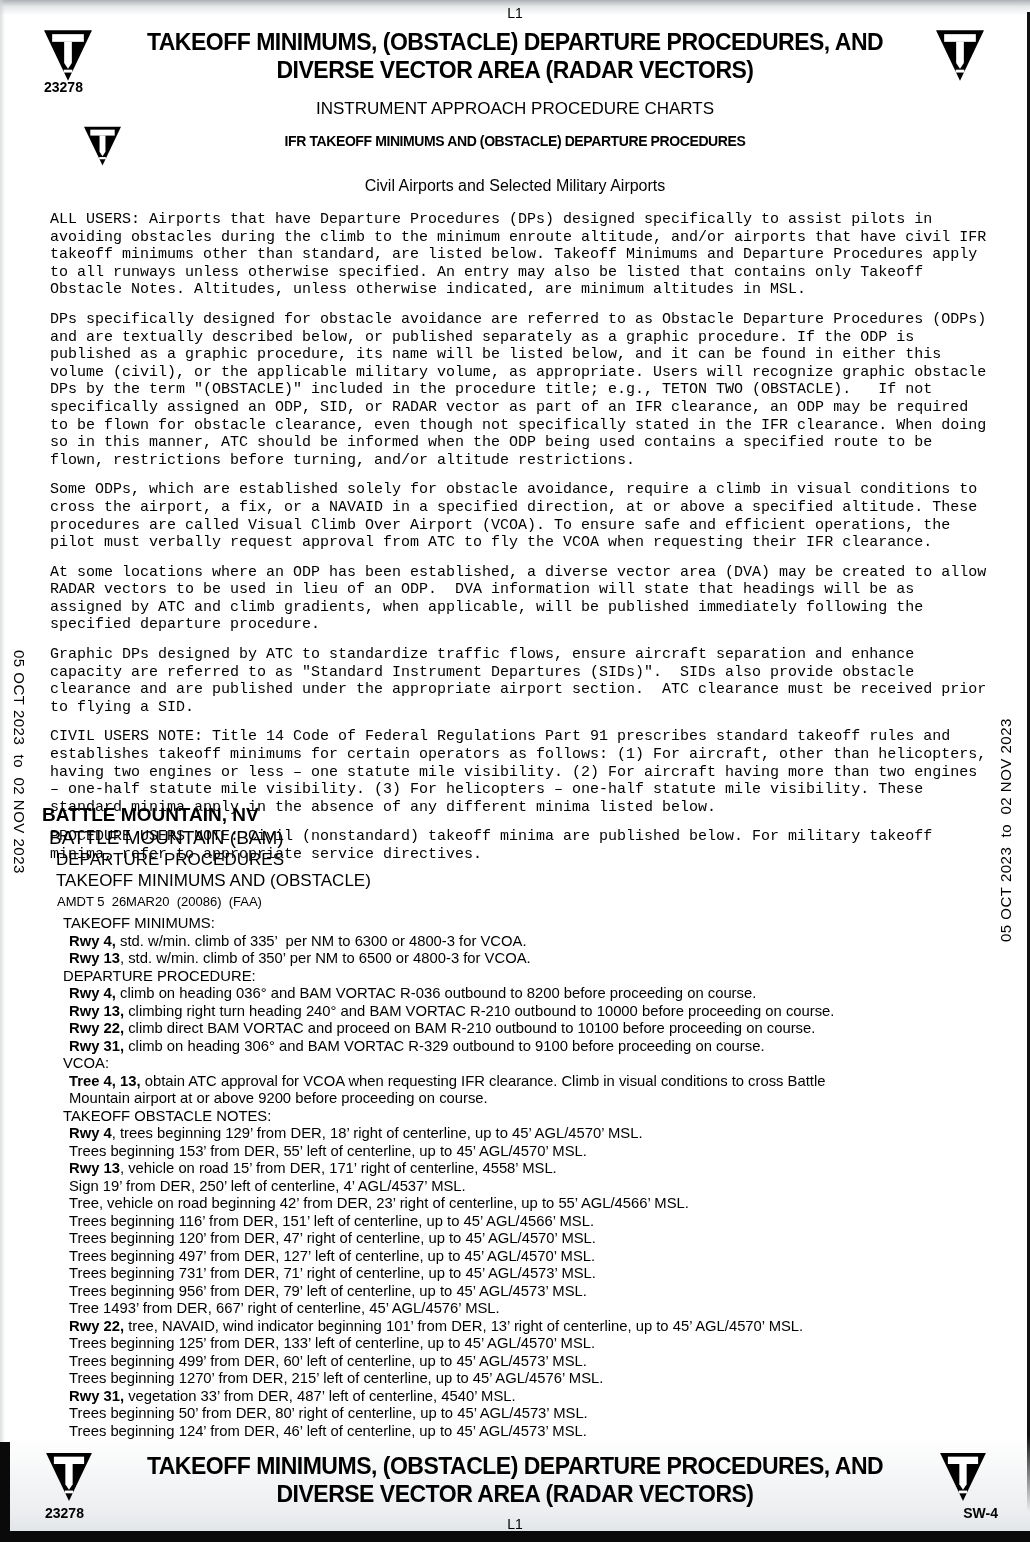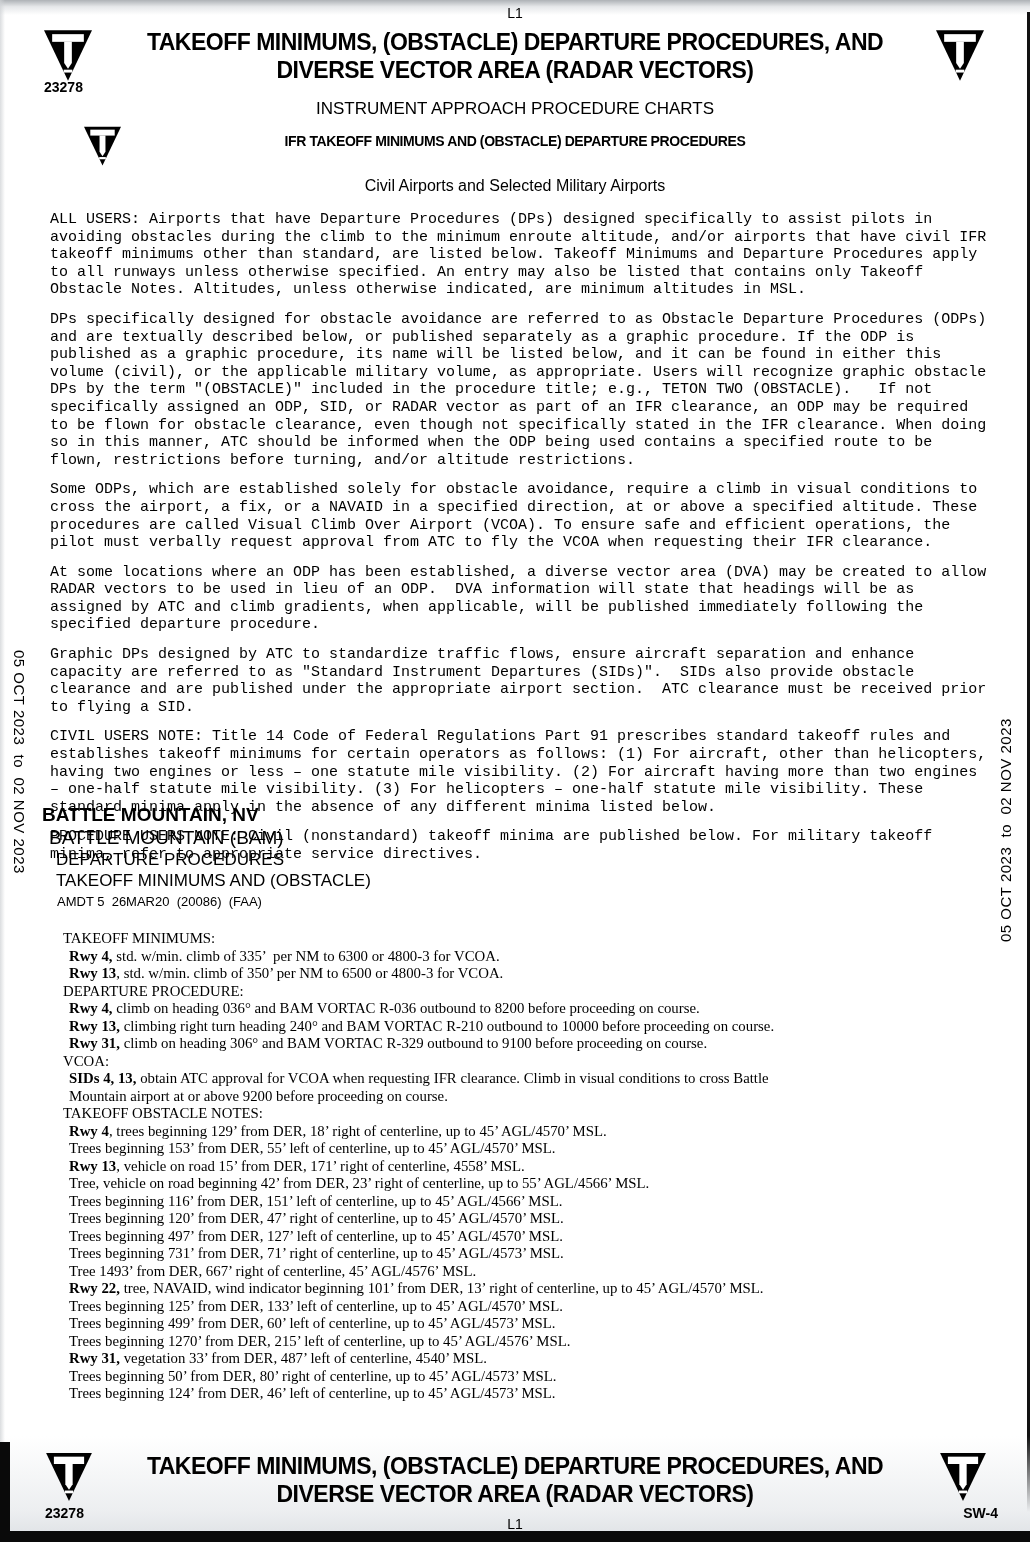--- a/index.html
+++ b/index.html
@@ -39,21 +39,21 @@
   
   .intro { position:absolute; top:211px; left:50px; width:937px;font-family:Liberation Mono, monospace; }
   .para { font-size:15px; line-height:17.6px; margin-bottom:12px; white-space:pre-wrap; }
 
   
   .airport { position:absolute; top:803px; left:42px; width:945px; }
   .apt-city { font-weight:bold; font-size:19px; line-height:24px; }
   .apt-name { font-size:19px; line-height:22px; padding-left:7px; }
   .apt-proc { font-size:17px; line-height:21px; padding-left:14px; }
   .apt-amdt { font-size:13px; line-height:21px; padding-left:15px; white-space:pre-wrap; }
-  .sections { margin-top:18px;font-family:Liberation Serif, serif; }
+  .sections { margin-top:3px; }
   .sec-label { font-size:14.8px; line-height:17.5px; padding-left:21px; }
   .sec-item { font-size:14.8px; line-height:17.5px; padding-left:27px; white-space:pre-wrap; }
   .bold { font-weight:bold; }
 
   
   .ftr-title { position:absolute; top:1452px; left:0; right:0; text-align:center;
     font-weight:bold; font-size:23px; line-height:28px; letter-spacing:-0.5px; }
   .ftr-num { position:absolute; top:1505px; left:45px; font-weight:bold; font-size:14px; }
   .ftr-code { position:absolute; top:1505px; right:32px; font-weight:bold; font-size:14px; }
   .ftr-l1 { position:absolute; top:1516px; left:0; right:0; text-align:center; font-size:14px; }
@@ -126,33 +126,36 @@
     <div class="apt-proc">DEPARTURE PROCEDURES</div>
     <div class="apt-proc">TAKEOFF MINIMUMS AND (OBSTACLE)</div>
     <div class="apt-amdt">AMDT 5  26MAR20  (20086)  (FAA)</div>
     <div class="sections">
         <div class="sec-label">TAKEOFF MINIMUMS:</div>
         <div class="sec-item"><span class="bold">Rwy 4,</span><span> std. w/min. climb of 335’  per NM to 6300 or 4800-3 for VCOA.</span></div>
         <div class="sec-item"><span class="bold">Rwy 13</span><span>, std. w/min. climb of 350’ per NM to 6500 or 4800-3 for VCOA.</span></div>
         <div class="sec-label">DEPARTURE PROCEDURE:</div>
         <div class="sec-item"><span class="bold">Rwy 4,</span><span> climb on heading 036° and BAM VORTAC R-036 outbound to 8200 before proceeding on course.</span></div>
         <div class="sec-item"><span class="bold">Rwy 13,</span><span> climbing right turn heading 240° and BAM VORTAC R-210 outbound to 10000 before proceeding on course.</span></div>
+        <div class="sec-item"><span class="bold">Rwy 22,</span><span> climb direct BAM VORTAC and proceed on BAM R-210 outbound to 10100 before proceeding on course.</span></div>
         <div class="sec-item"><span class="bold">Rwy 31,</span><span> climb on heading 306° and BAM VORTAC R-329 outbound to 9100 before proceeding on course.</span></div>
         <div class="sec-label">VCOA:</div>
-        <div class="sec-item"><span class="bold">SIDs 4, 13,</span><span> obtain ATC approval for VCOA when requesting IFR clearance. Climb in visual conditions to cross Battle</span></div>
+        <div class="sec-item"><span class="bold">Tree 4, 13,</span><span> obtain ATC approval for VCOA when requesting IFR clearance. Climb in visual conditions to cross Battle</span></div>
         <div class="sec-item"><span>Mountain airport at or above 9200 before proceeding on course.</span></div>
         <div class="sec-label">TAKEOFF OBSTACLE NOTES:</div>
         <div class="sec-item"><span class="bold">Rwy 4</span><span>, trees beginning 129’ from DER, 18’ right of centerline, up to 45’ AGL/4570’ MSL.</span></div>
         <div class="sec-item"><span>Trees beginning 153’ from DER, 55’ left of centerline, up to 45’ AGL/4570’ MSL.</span></div>
         <div class="sec-item"><span class="bold">Rwy 13</span><span>, vehicle on road 15’ from DER, 171’ right of centerline, 4558’ MSL.</span></div>
+        <div class="sec-item"><span>Sign 19’ from DER, 250’ left of centerline, 4’ AGL/4537’ MSL.</span></div>
         <div class="sec-item"><span>Tree, vehicle on road beginning 42’ from DER, 23’ right of centerline, up to 55’ AGL/4566’ MSL.</span></div>
         <div class="sec-item"><span>Trees beginning 116’ from DER, 151’ left of centerline, up to 45’ AGL/4566’ MSL.</span></div>
         <div class="sec-item"><span>Trees beginning 120’ from DER, 47’ right of centerline, up to 45’ AGL/4570’ MSL.</span></div>
         <div class="sec-item"><span>Trees beginning 497’ from DER, 127’ left of centerline, up to 45’ AGL/4570’ MSL.</span></div>
         <div class="sec-item"><span>Trees beginning 731’ from DER, 71’ right of centerline, up to 45’ AGL/4573’ MSL.</span></div>
+        <div class="sec-item"><span>Trees beginning 956’ from DER, 79’ left of centerline, up to 45’ AGL/4573’ MSL.</span></div>
         <div class="sec-item"><span>Tree 1493’ from DER, 667’ right of centerline, 45’ AGL/4576’ MSL.</span></div>
         <div class="sec-item"><span class="bold">Rwy 22,</span><span> tree, NAVAID, wind indicator beginning 101’ from DER, 13’ right of centerline, up to 45’ AGL/4570’ MSL.</span></div>
         <div class="sec-item"><span>Trees beginning 125’ from DER, 133’ left of centerline, up to 45’ AGL/4570’ MSL.</span></div>
         <div class="sec-item"><span>Trees beginning 499’ from DER, 60’ left of centerline, up to 45’ AGL/4573’ MSL.</span></div>
         <div class="sec-item"><span>Trees beginning 1270’ from DER, 215’ left of centerline, up to 45’ AGL/4576’ MSL.</span></div>
         <div class="sec-item"><span class="bold">Rwy 31,</span><span> vegetation 33’ from DER, 487’ left of centerline, 4540’ MSL.</span></div>
         <div class="sec-item"><span>Trees beginning 50’ from DER, 80’ right of centerline, up to 45’ AGL/4573’ MSL.</span></div>
         <div class="sec-item"><span>Trees beginning 124’ from DER, 46’ left of centerline, up to 45’ AGL/4573’ MSL.</span></div>
       </div>
   </div>

